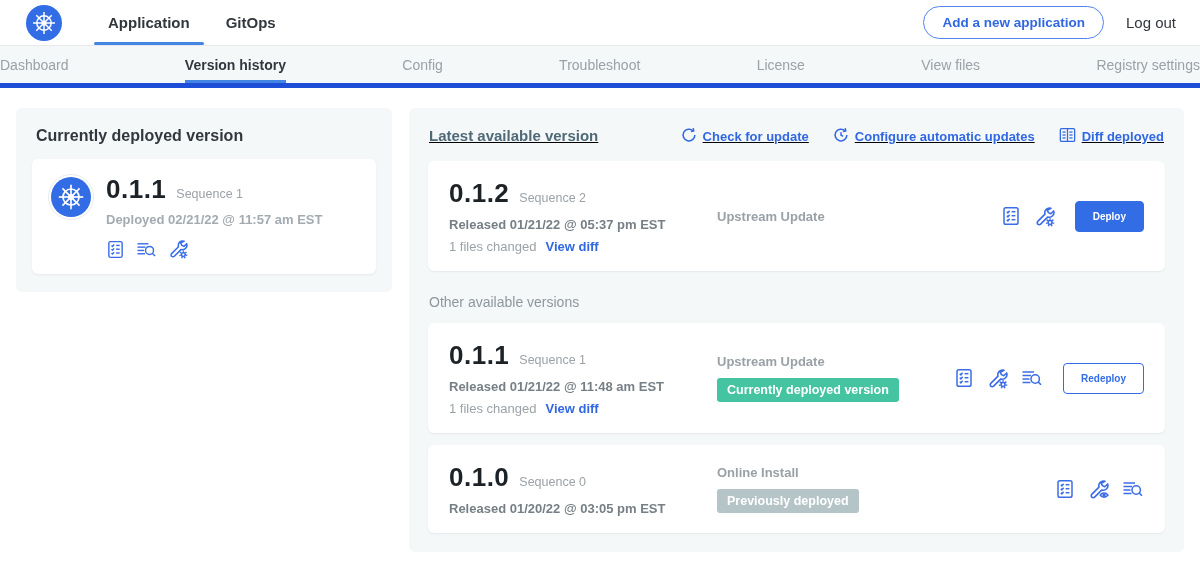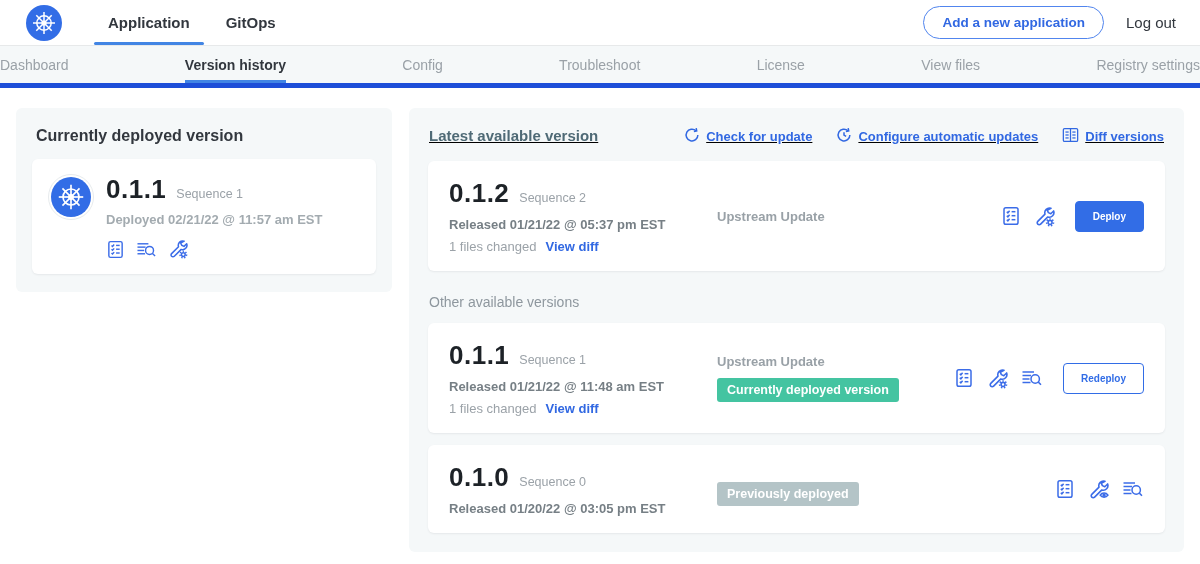--- a/index.html
+++ b/index.html
@@ -203,21 +203,21 @@
               <rect x="1.5" y="1.8" width="17" height="15.4" rx="1.5"></rect>
               <line x1="10" y1="1.8" x2="10" y2="17.2"></line>
               <line x1="4" y1="6" x2="7.8" y2="6"></line>
                 <line x1="4" y1="9.5" x2="7.8" y2="9.5"></line>
                 <line x1="4" y1="13" x2="7.8" y2="13"></line>
               <line x1="12.2" y1="6" x2="16" y2="6"></line>
                 <line x1="12.2" y1="9.5" x2="16" y2="9.5"></line>
                 <line x1="12.2" y1="13" x2="16" y2="13"></line>
             </svg>
           </span>
-          <span>Diff versions</span>
+          <span>Diff deployed</span>
         </a>
       </div>
     </div>
 
     <div class="white-card version-card">
       <div class="vc-left">
         <div class="ver-row">
           <span class="ver-number">0.1.2</span>
           <span class="ver-seq">Sequence 2</span>
         </div>
@@ -310,20 +310,21 @@
 
     <div class="white-card version-card">
       <div class="vc-left">
         <div class="ver-row">
           <span class="ver-number">0.1.0</span>
           <span class="ver-seq">Sequence 0</span>
         </div>
         <div class="released">Released 01/20/22 @ 03:05 pm EST</div>
       </div>
       <div class="vc-mid">
+        <div class="source">Online Install</div>
         <span class="badge badge-gray">Previously deployed</span>
       </div>
       <div class="vc-right">
         <div class="action-icons">
           <span>
             <svg width="20" height="20" viewBox="0 0 20 20" fill="none" stroke="currentColor" stroke-width="1.5">
               <rect x="3" y="1.7" width="14" height="16.6" rx="1.8"></rect>
               <path d="M5.8 5.7l1.1 1.1 1.7-2"></path>
                 <line x1="10.6" y1="5.7" x2="14.4" y2="5.7"></line>
               <path d="M5.8 9.7l1.1 1.1 1.7-2"></path>

